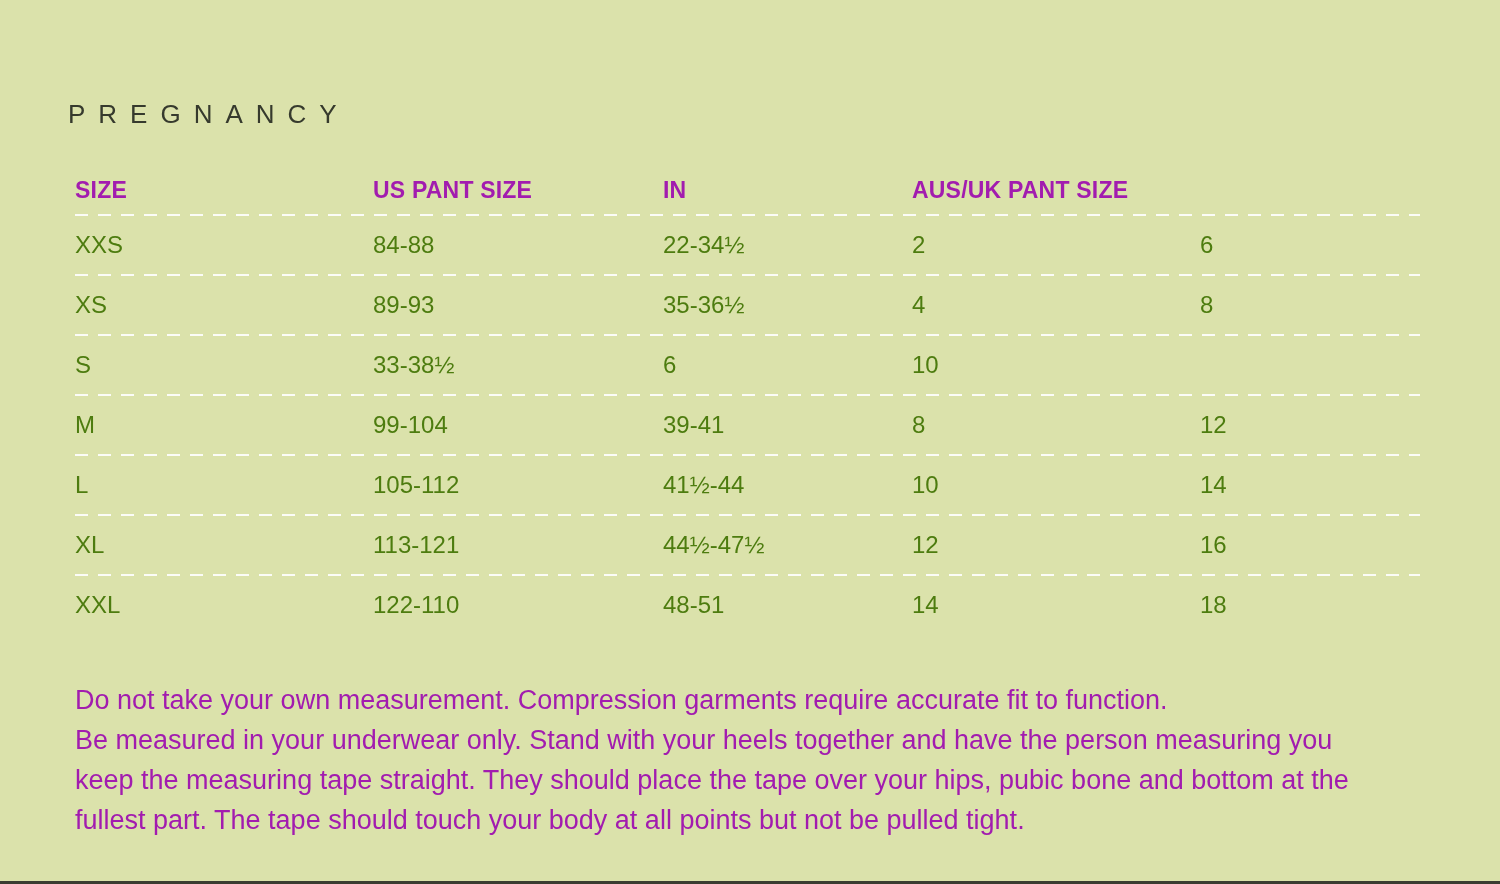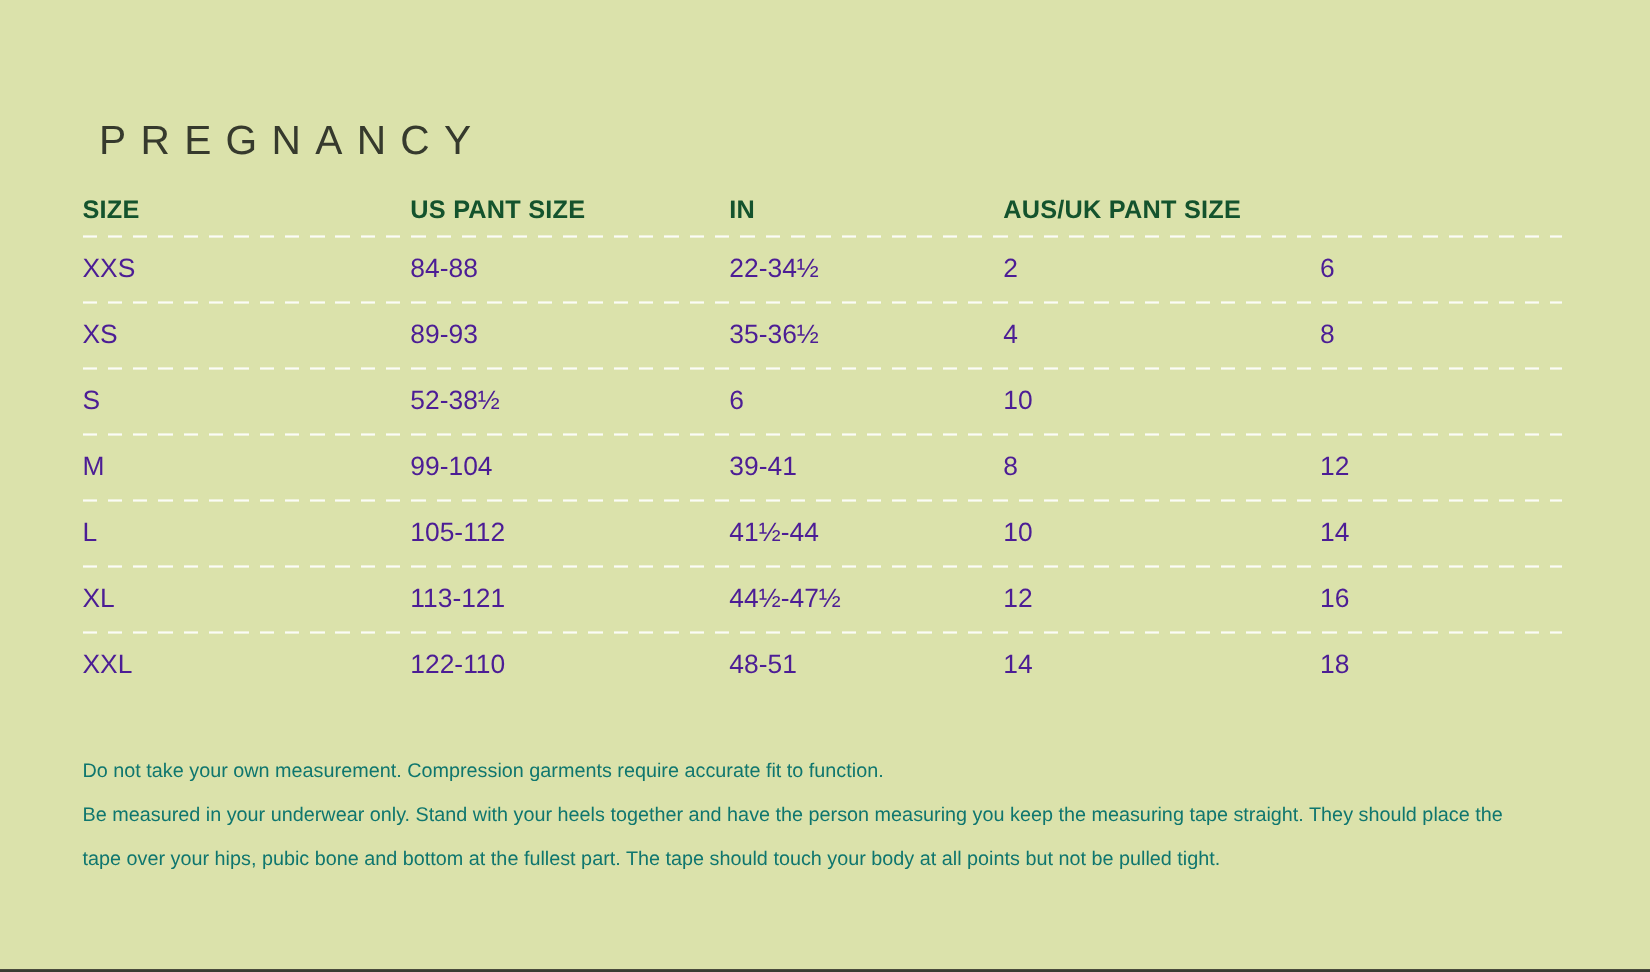--- a/index.html
+++ b/index.html
@@ -11,23 +11,23 @@
     height: 884px;
     position: relative;
     overflow: hidden;
     background: #dbe2ab;
     color: #2c2f25;
     font-family: "Liberation Sans", sans-serif;
   }
 
   .page-title {
     position: absolute;
-    left: 90px;
+    left: 68px;
     top: 82px;
-    font-size: 37px;
+    font-size: 26px;
     font-weight: 400;
     letter-spacing: 13px;
     color: #363a2d;
     white-space: nowrap;
   }
 
   .size-table {
     position: absolute;
     left: 75px;
     top: 166px;
@@ -39,49 +39,49 @@
     display: grid;
     grid-template-columns: 298px 290px 249px 288px 1fr;
     align-items: center;
   }
 
   .thead {
     height: 48px;
     font-weight: 700;
     font-size: 23px;
     letter-spacing: 0.2px;
-    color: #14532d;
+    color: #a21caf;
   }
 
   .trow {
     height: 58px;
     font-size: 24px;
-    color: #4c1d95;
+    color: #4d7c0f;
   }
 
   .divider {
     height: 2px;
     background-image: repeating-linear-gradient(
       to right,
       #ffffff 0px,
       #ffffff 13px,
       rgba(255, 255, 255, 0) 13px,
       rgba(255, 255, 255, 0) 23px
     );
     opacity: 0.9;
   }
 
   .notes {
     position: absolute;
     left: 75px;
     top: 680px;
     width: 1322px;
-    font-size: 18px;
+    font-size: 27px;
     line-height: 40px;
-    color: #0f766e;
+    color: #a21caf;
   }
   .notes p {
     margin: 0;
   }
 
   .bottom-edge {
     position: absolute;
     left: 0;
     bottom: 0;
     width: 100%;
@@ -120,21 +120,21 @@
     <span>89-93</span>
     <span>35-36½</span>
     <span>4</span>
     <span>8</span>
   </div>
 
   <div class="divider"></div>
 
   <div class="trow">
     <span>S</span>
-    <span>52-38½</span>
+    <span>33-38½</span>
     <span>6</span>
     <span>10</span>
   </div>
 
   <div class="divider"></div>
 
   <div class="trow">
     <span>M</span>
     <span>99-104</span>
     <span>39-41</span>

